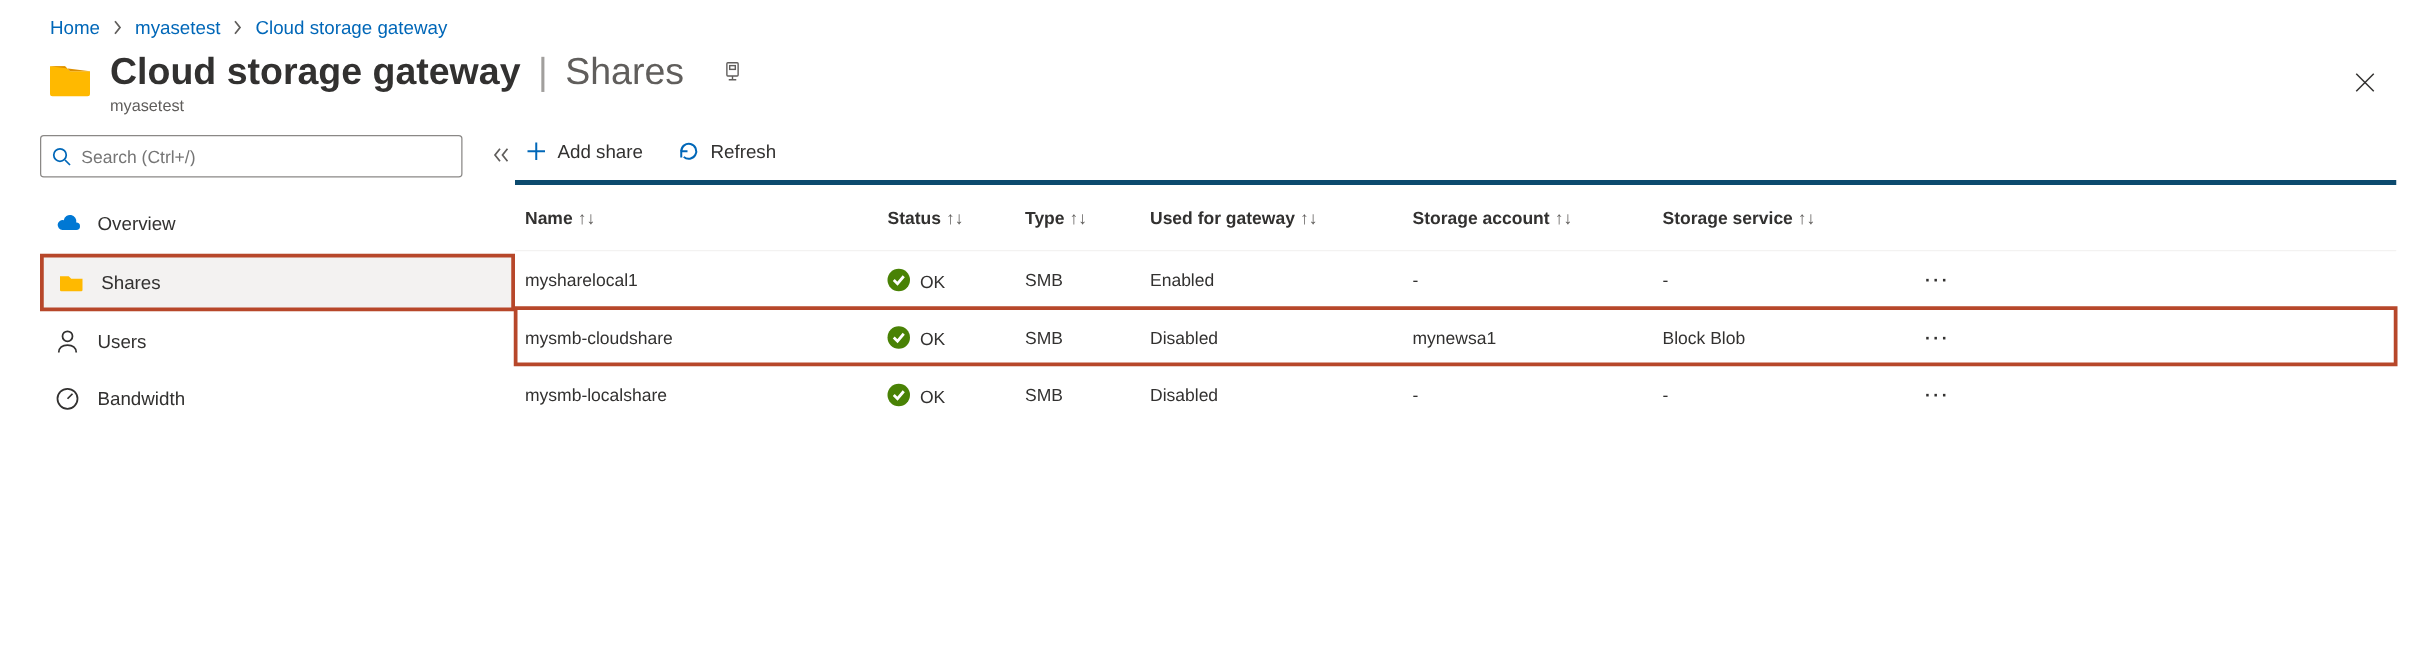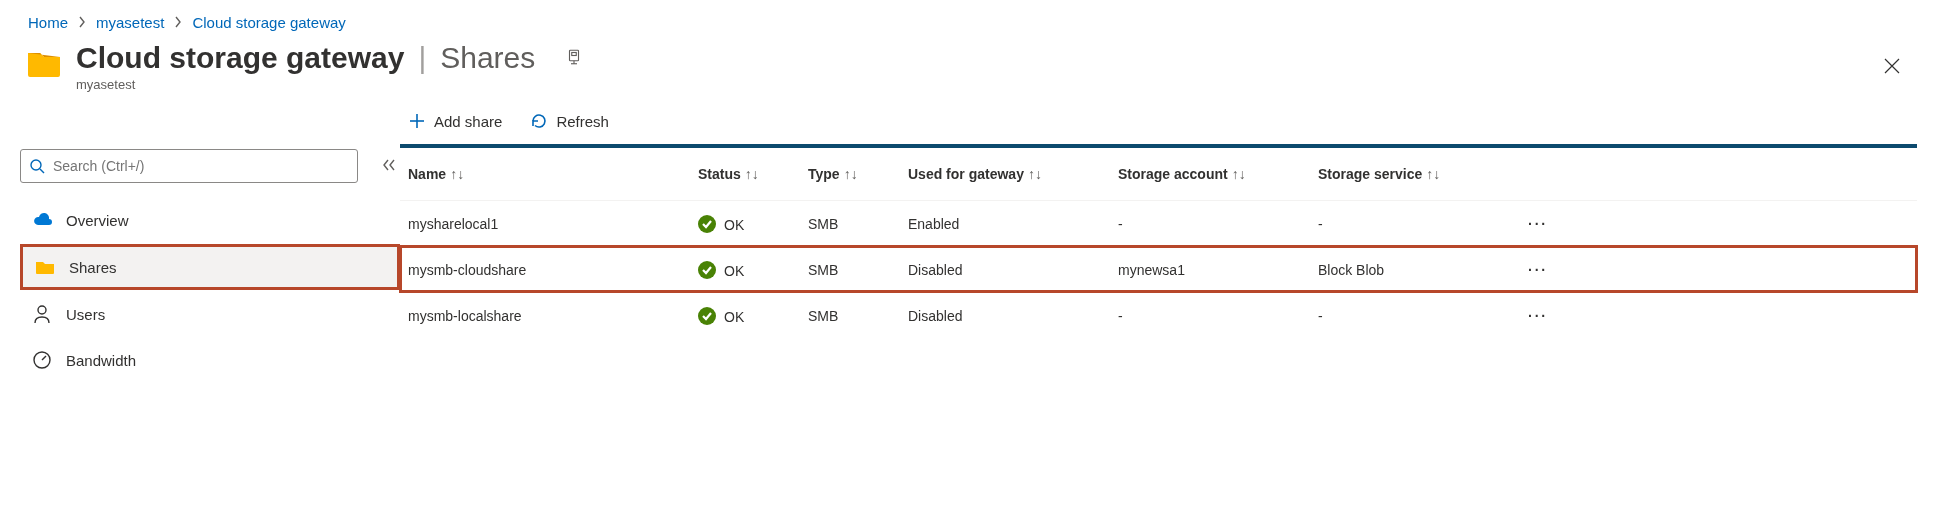--- a/index.html
+++ b/index.html
@@ -1,17 +1,17 @@
 <!DOCTYPE html>
 <html><head>
 <meta charset="utf-8">
 <style>
   * { box-sizing: border-box; }
   html, body { margin: 0; padding: 0; font-family: "Segoe UI", Arial, sans-serif; font-size: 14px; color: #323130; background: #fff; }
-  .page { width: 1937px; height: 400px; position: relative; padding: 10px 20px 0 20px; }
+  .page { width: 1937px; height: 400px; position: relative; padding: 10px 20px 0 32px; }
 
   
   .breadcrumb { display: flex; align-items: center; gap: 10px; padding: 4px 0 10px 8px; }
   .breadcrumb a { color: #0067b8; text-decoration: none; font-size: 15px; }
   .breadcrumb .sep { color: #605e5c; }
 
   
   .header { display: flex; align-items: flex-start; padding: 0 0 10px 6px; position: relative; }
   .header .folder-icon { width: 36px; height: 32px; margin-right: 14px; margin-top: 6px; flex: 0 0 auto; }
   .header .titles { display: flex; flex-direction: column; }
@@ -23,21 +23,21 @@
   .pin-icon { margin-left: 16px; color: #605e5c; }
   .close-btn { position: absolute; right: 10px; top: 10px; cursor: pointer; color: #323130; padding: 6px; }
   .close-btn svg { stroke: #323130; stroke-width: 1.2; }
 
   
   .body { display: flex; }
   .sidebar { width: 380px; flex: 0 0 auto; padding-top: 6px; }
   .main { flex: 1 1 auto; padding-top: 6px; min-width: 0; }
 
   
-  .searchrow { display: flex; align-items: center; gap: 20px; margin-bottom: 14px; margin-top: 41px; }
+  .searchrow { display: flex; align-items: center; gap: 20px; margin-bottom: 14px; }
   .searchbox { flex: 1 1 auto; display: flex; align-items: center; height: 34px; border: 1px solid #8a8886; border-radius: 3px; padding: 0 8px; background: #fff; }
   .searchbox svg { flex: 0 0 auto; margin-right: 6px; }
   .searchbox input { border: none; outline: none; flex: 1 1 auto; font-size: 14px; color: #605e5c; background: transparent; }
   .collapse-btn { color: #605e5c; cursor: pointer; padding: 4px; }
 
   
   .nav-item { display: flex; align-items: center; height: 46px; padding: 0 12px; gap: 14px; cursor: pointer; font-size: 15px; }
   .nav-item .nv-icon { width: 20px; height: 20px; display: flex; align-items: center; justify-content: center; }
   .nav-item.selected { background: #f3f2f1; }
   .nav-highlight { border: 3px solid #b7472a; margin: 1px 0; }

